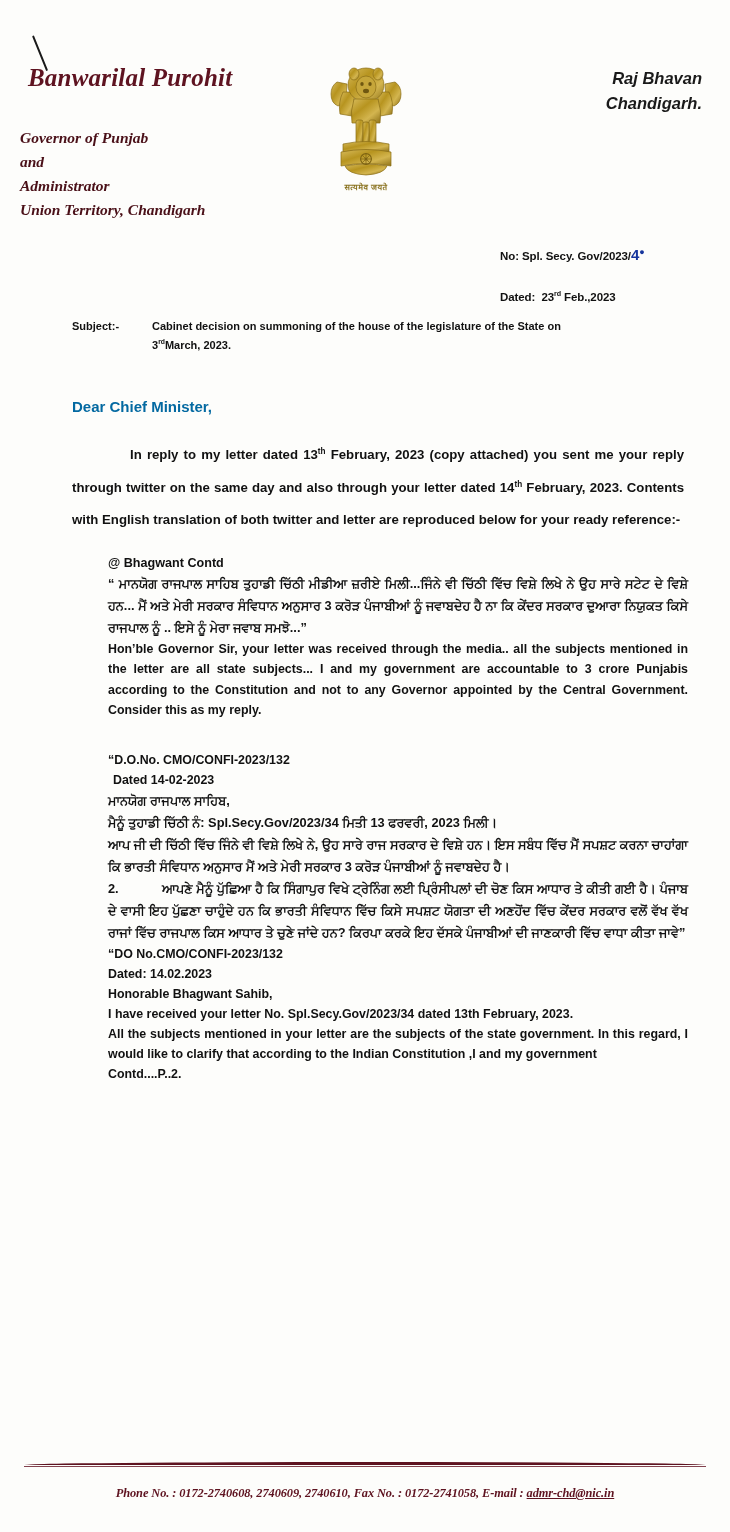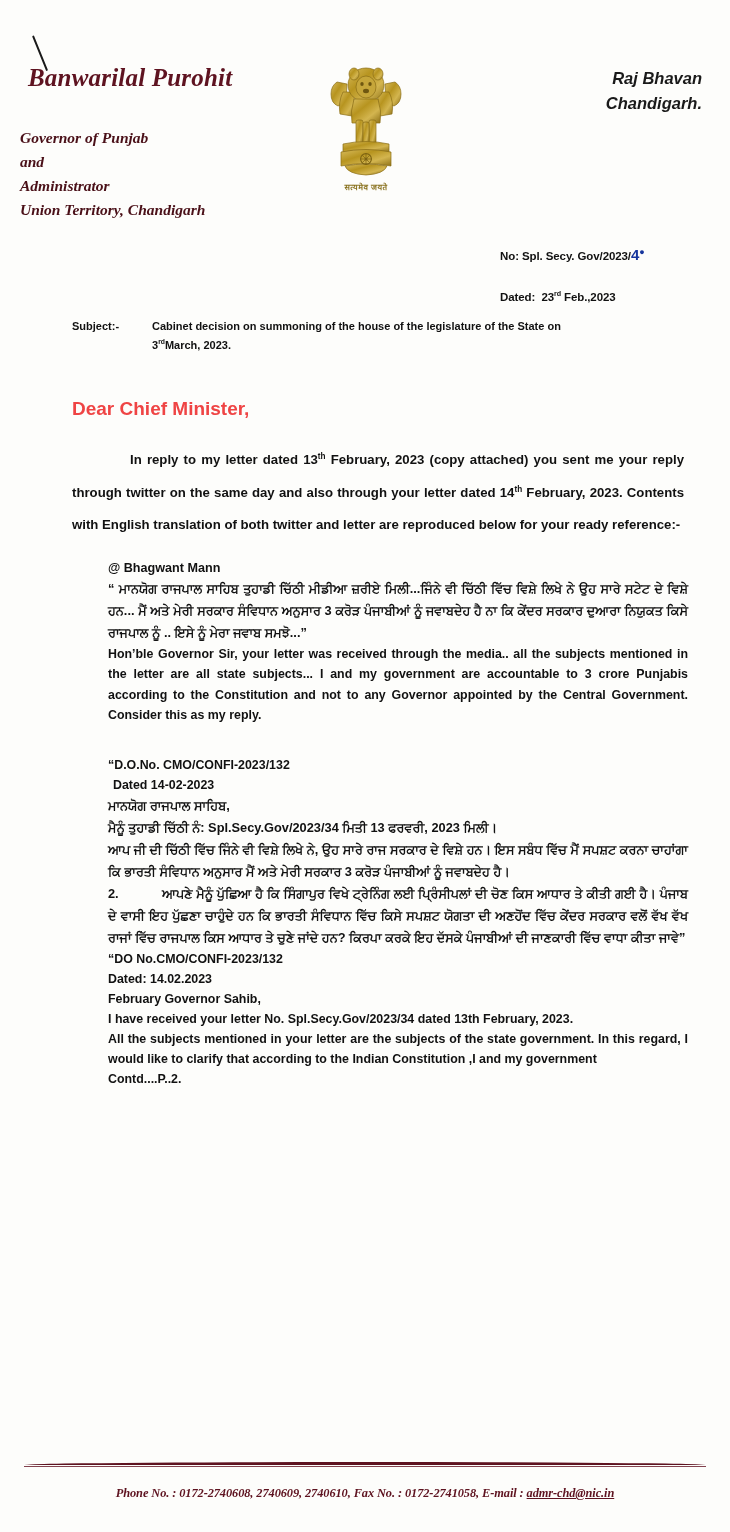--- a/index.html
+++ b/index.html
@@ -144,23 +144,23 @@
     left: 0; top: 0;
     width: 80px;
   }
   .subject-text {
     margin-left: 80px;
   }
 
   .salutation {
     margin-left: 72px;
     margin-top: 44px;
-    font-size: 19px;
-    font-weight: bold;
-    color: #ef4444;
+    font-size: 15px;
+    font-weight: bold;
+    color: #0369a1;
   }
 
   .para {
     margin-left: 72px;
     margin-right: 46px;
     margin-top: 24px;
     font-size: 13.2px;
     font-weight: bold;
     color: #111;
     line-height: 2.45;
@@ -361,41 +361,41 @@
     </div>
 
     <div class="salutation">Dear Chief Minister,</div>
 
     <div class="para">
       <span class="indent"></span><span>In reply to my letter dated 13</span><sup>th</sup><span> February, 2023 (copy attached) you sent me your reply through twitter on the same day and also through your letter dated 14</span><sup>th</sup><span> February, 2023. Contents with English translation of both twitter and letter are reproduced below for your ready reference:-</span>
     </div>
 
     <div class="quote-block">
 
-      <div class="handle">@ Bhagwant Mann</div>
+      <div class="handle">@ Bhagwant Contd</div>
 
       <div class="pa">“ ਮਾਨਯੋਗ ਰਾਜਪਾਲ ਸਾਹਿਬ ਤੁਹਾਡੀ ਚਿੱਠੀ ਮੀਡੀਆ ਜ਼ਰੀਏ ਮਿਲੀ...ਜਿੰਨੇ ਵੀ ਚਿੱਠੀ ਵਿੱਚ ਵਿਸ਼ੇ ਲਿਖੇ ਨੇ ਉਹ ਸਾਰੇ ਸਟੇਟ ਦੇ ਵਿਸ਼ੇ ਹਨ... ਮੈਂ ਅਤੇ  ਮੇਰੀ ਸਰਕਾਰ ਸੰਵਿਧਾਨ ਅਨੁਸਾਰ 3 ਕਰੋੜ ਪੰਜਾਬੀਆਂ ਨੂੰ ਜਵਾਬਦੇਹ ਹੈ ਨਾ ਕਿ ਕੇਂਦਰ ਸਰਕਾਰ ਦੁਆਰਾ ਨਿਯੁਕਤ ਕਿਸੇ ਰਾਜਪਾਲ ਨੂੰ .. ਇਸੇ ਨੂੰ ਮੇਰਾ ਜਵਾਬ ਸਮਝੋ...”</div>
 
       <div class="en">Hon’ble Governor Sir, your letter was received through the media.. all the subjects mentioned in the letter are all state subjects... I and my government are accountable to 3 crore Punjabis according to the Constitution and not to any Governor appointed by the Central Government. Consider this as my reply.</div>
 
       <div class="gap-lg"></div>
 
       <div class="do-line">“D.O.No. CMO/CONFI-2023/132</div>
       <div class="do-line pad">Dated 14-02-2023</div>
       <div class="pa">ਮਾਨਯੋਗ ਰਾਜਪਾਲ ਸਾਹਿਬ,</div>
       <div class="pa">ਮੈਨੂੰ ਤੁਹਾਡੀ ਚਿੱਠੀ ਨੰ: Spl.Secy.Gov/2023/34 ਮਿਤੀ 13 ਫਰਵਰੀ, 2023 ਮਿਲੀ।</div>
       <div class="pa">ਆਪ ਜੀ ਦੀ ਚਿੱਠੀ ਵਿੱਚ  ਜਿੰਨੇ ਵੀ ਵਿਸ਼ੇ ਲਿਖੇ ਨੇ, ਉਹ ਸਾਰੇ ਰਾਜ ਸਰਕਾਰ ਦੇ ਵਿਸ਼ੇ ਹਨ। ਇਸ ਸਬੰਧ ਵਿੱਚ ਮੈਂ ਸਪਸ਼ਟ ਕਰਨਾ ਚਾਹਾਂਗਾ ਕਿ ਭਾਰਤੀ ਸੰਵਿਧਾਨ ਅਨੁਸਾਰ ਮੈਂ ਅਤੇ ਮੇਰੀ ਸਰਕਾਰ 3 ਕਰੋੜ ਪੰਜਾਬੀਆਂ ਨੂੰ ਜਵਾਬਦੇਹ ਹੈ।</div>
 
       <div class="numbered">
         <span class="num">2.</span><span class="nindent"></span><span>ਆਪਣੇ ਮੈਨੂੰ ਪੁੱਛਿਆ ਹੈ ਕਿ ਸਿੰਗਾਪੁਰ ਵਿਖੇ ਟ੍ਰੇਨਿੰਗ ਲਈ ਪ੍ਰਿੰਸੀਪਲਾਂ ਦੀ ਚੋਣ ਕਿਸ ਆਧਾਰ ਤੇ ਕੀਤੀ ਗਈ ਹੈ। ਪੰਜਾਬ ਦੇ ਵਾਸੀ ਇਹ ਪੁੱਛਣਾ ਚਾਹੁੰਦੇ ਹਨ ਕਿ ਭਾਰਤੀ ਸੰਵਿਧਾਨ ਵਿੱਚ ਕਿਸੇ ਸਪਸ਼ਟ ਯੋਗਤਾ ਦੀ ਅਣਹੋਂਦ ਵਿੱਚ ਕੇਂਦਰ ਸਰਕਾਰ ਵਲੋਂ ਵੱਖ ਵੱਖ ਰਾਜਾਂ ਵਿੱਚ ਰਾਜਪਾਲ ਕਿਸ ਆਧਾਰ ਤੇ ਚੁਣੇ ਜਾਂਦੇ ਹਨ? ਕਿਰਪਾ ਕਰਕੇ ਇਹ ਦੱਸਕੇ ਪੰਜਾਬੀਆਂ ਦੀ ਜਾਣਕਾਰੀ ਵਿੱਚ ਵਾਧਾ ਕੀਤਾ ਜਾਵੇ”</span>
       </div>
 
       <div class="do-line">“DO No.CMO/CONFI-2023/132</div>
       <div class="do-line">Dated: 14.02.2023</div>
-      <div class="do-line">February Governor Sahib,</div>
+      <div class="do-line">Honorable Bhagwant Sahib,</div>
       <div class="en">I have received your letter No. Spl.Secy.Gov/2023/34 dated 13th February, 2023.</div>
       <div class="en">All the subjects mentioned in your letter are the subjects of the state government. In this regard, I would like to clarify that according to the Indian Constitution ,I and my government</div>
 
       <div class="contd">Contd....P..2.</div>
     </div>
   </div>
 
   <div class="footer">
     <div class="footer-rule"></div>
     <div class="footer-rule2"></div>

